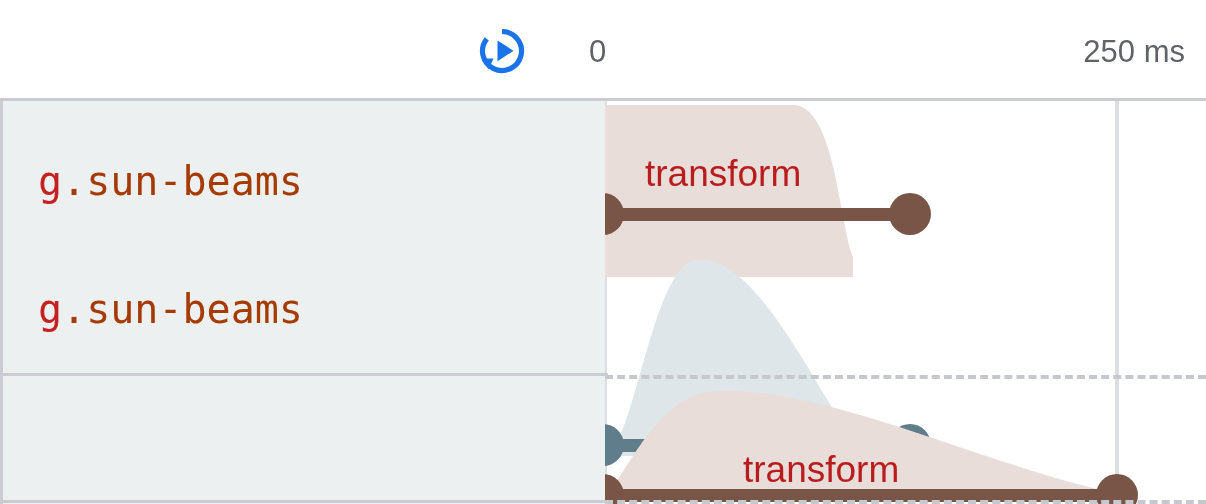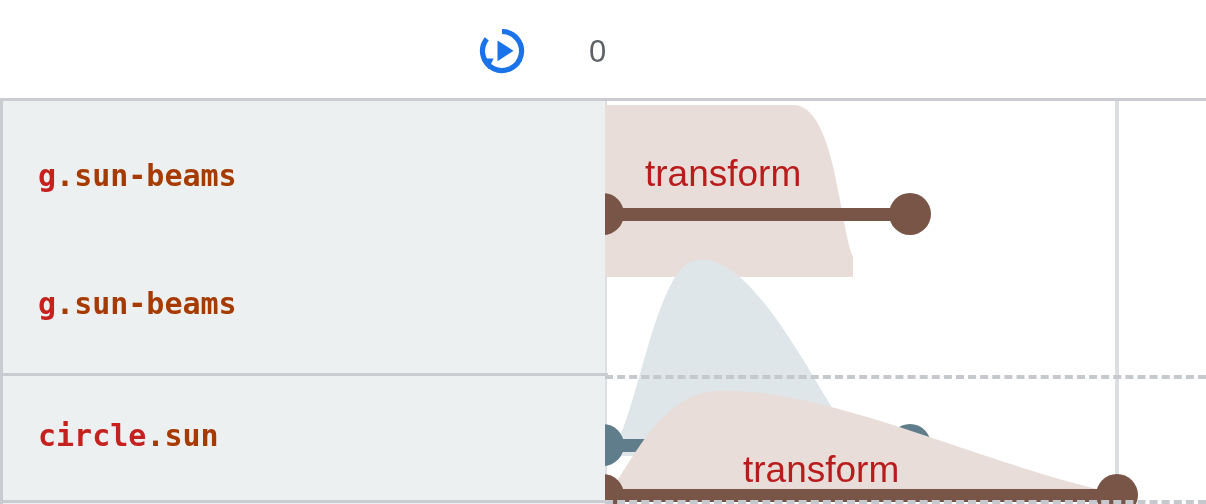--- a/index.html
+++ b/index.html
@@ -74,26 +74,25 @@
     position: absolute;
     left: 0; width: 605px;
     height: 3px;
     background: #cbccd1;
   }
 
   .row-label {
     position: absolute;
     left: 35px;
     font-family: "DejaVu Sans Mono", "Liberation Mono", monospace;
-    font-size: 30px;
+    font-size: 40px;
     line-height: 1;
     white-space: nowrap;
     letter-spacing: 0px;
     z-index: 5;
-    font-weight: bold;
   }
   .tok-el  { color: #c5221f; }
   .tok-dot { color: #a63b00; }
   .tok-cls { color: #a63b00; }
 
   
   .canvas {
     position: absolute;
     left: 0; top: 0;
     width: 1206px; height: 403px;
@@ -161,20 +160,21 @@
 
     <button class="replay-btn" title="Replay">
       <svg width="50" height="50" viewBox="0 0 50 50">
         <path d="M25 5.5 a19.5 19.5 0 1 1 -15.2 7.3" fill="none" stroke="#1a73e8" stroke-width="5.2" stroke-linecap="butt"></path>
         <path d="M16.6 32.6 L4.4 32.6 L11.6 43.2 Z" fill="#1a73e8"></path>
         <path d="M20.5 14.5 L36.5 24.8 L20.5 35.2 Z" fill="#1a73e8"></path>
       </svg>
     </button>
 
     <div class="tick-label tick-start">0</div>
+    <div class="tick-label tick-end">250 ms</div>
   </div>
 
   <div class="body">
 
     <div class="canvas">
 
       <div class="vgrid" style="left:603px;"></div>
       <div class="vgrid" style="left:1115px;"></div>
 
       <div class="anim-row" style="top:0px;height:131px;">
@@ -223,19 +223,16 @@
       <div class="gutter-row-sep" style="top:399px;"></div>
 
       <div class="row-label" style="top:60px;">
         <span class="tok-el">g</span><span class="tok-dot">.</span><span class="tok-cls">sun-beams</span>
       </div>
 
       <div class="row-label" style="top:188px;">
         <span class="tok-el">g</span><span class="tok-dot">.</span><span class="tok-cls">sun-beams</span>
       </div>
 
-      <div class="row-label" style="top:320px;">
-        <span class="tok-el">circle</span><span class="tok-dot">.</span><span class="tok-cls">sun</span>
-      </div>
     </div>
 
   </div>
 </div>
 
 </body></html>

